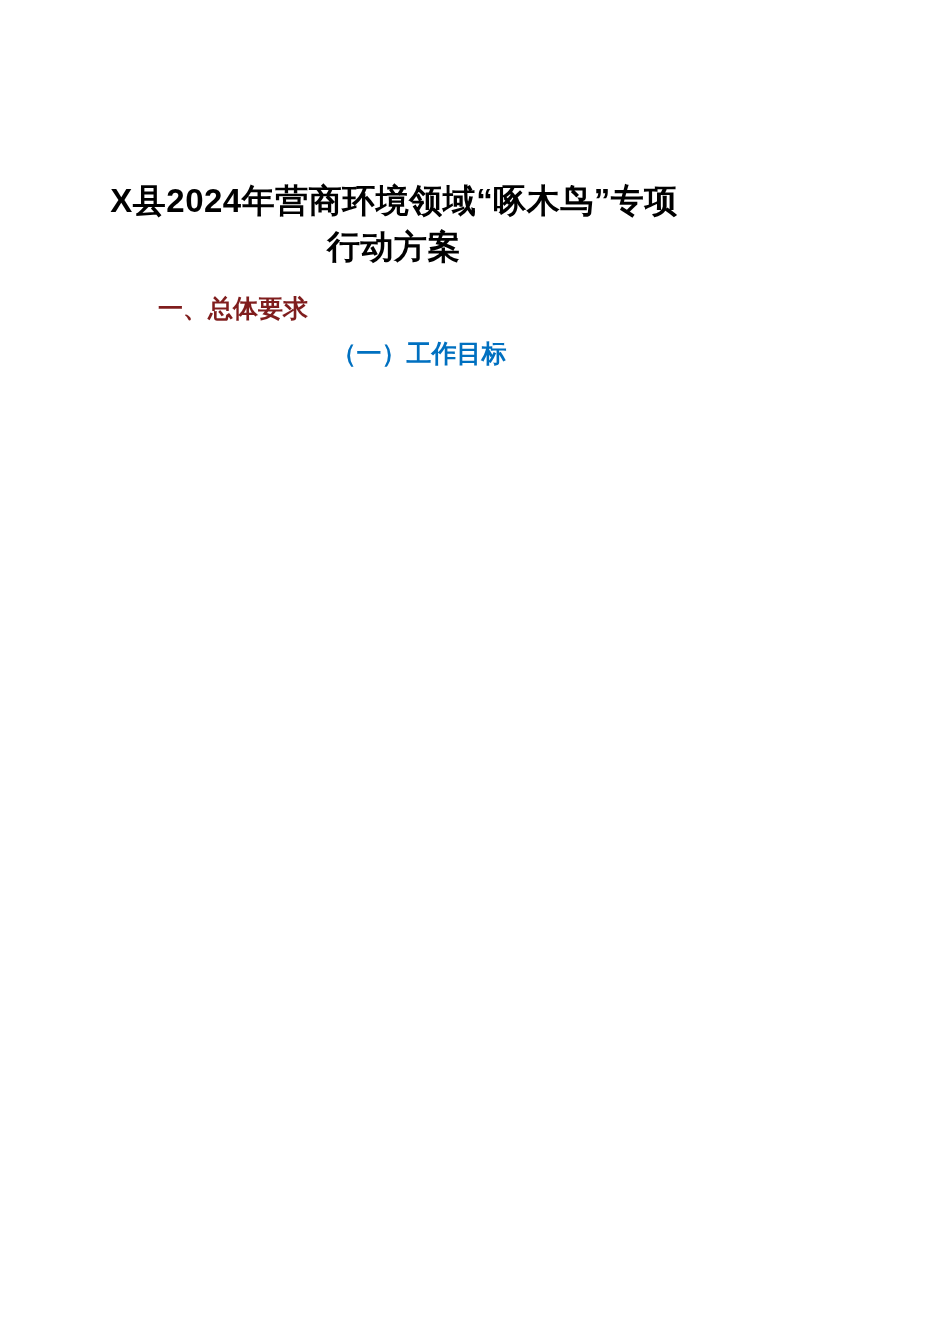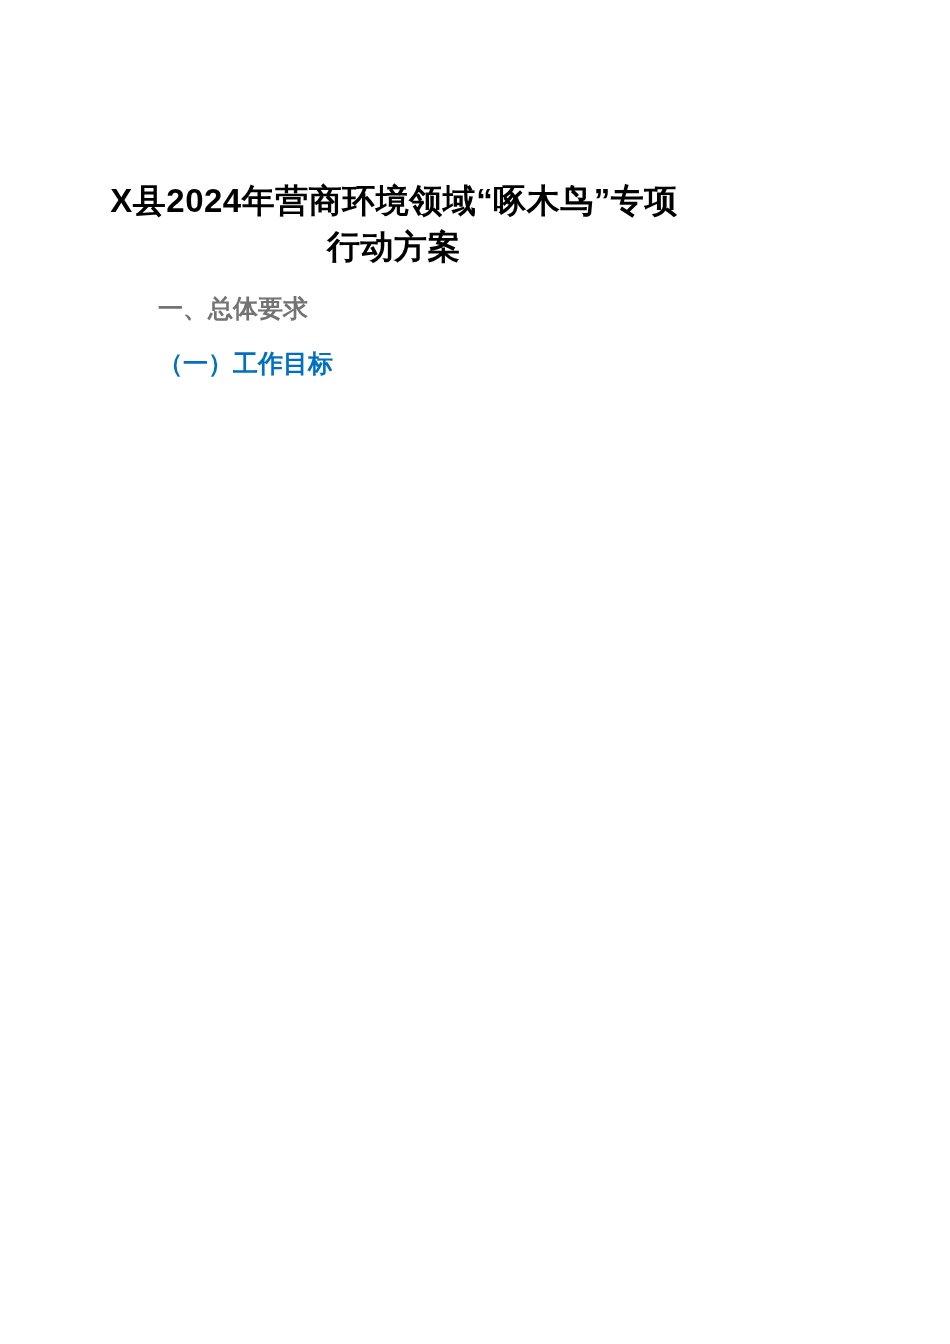--- a/index.html
+++ b/index.html
@@ -36,32 +36,33 @@
     line-height: 1.72;
     text-align: justify;
     text-justify: inter-ideograph;
     margin: 0 0 4px 0;
     text-indent: 2em;
     color: #000000;
   }
   .heading-1 {
     font-size: 25px;
     font-weight: bold;
-    color: #737373;
+    color: #7f1d1d;
     line-height: 1.72;
-    margin: 10px 0 12px 0;
+    margin: 10px 0 2px 0;
     text-indent: 2em;
   }
   .heading-2 {
     font-size: 25px;
     font-weight: bold;
     color: #0070c0;
     line-height: 1.72;
     margin: 2px 0 2px 0;
     text-indent: 2em;
+    text-align: center;
   }
 </style>
 </head>
 <body>
 
 <div class="page">
 
   <h1 class="doc-title">X县2024年营商环境领域“啄木鸟”专项行动方案</h1>
 
 

